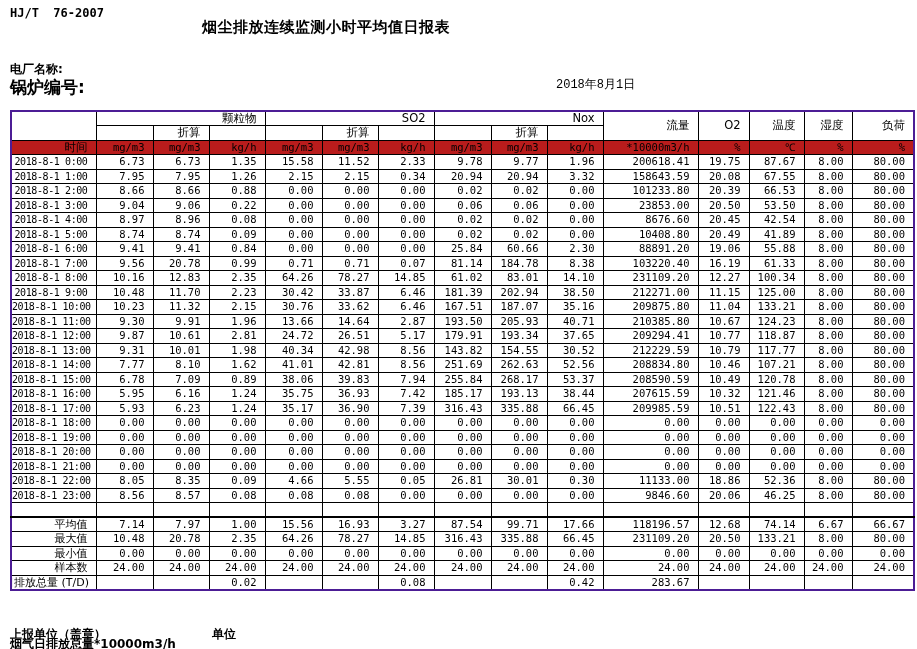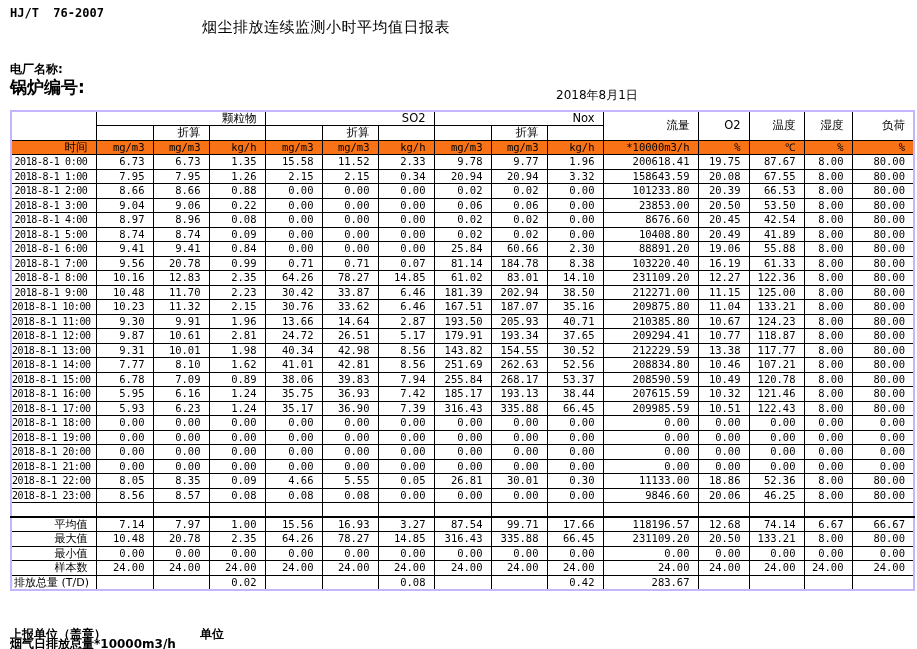--- a/index.html
+++ b/index.html
@@ -5,53 +5,53 @@
   html,body{margin:0;padding:0;}
   body{
     width:917px;height:649px;position:relative;background:#ffffff;color:#000;
     font-family:"DejaVu Sans",sans-serif;overflow:hidden;
   }
   .std{
     position:absolute;left:10px;top:6px;font-size:12px;font-weight:bold;
     font-family:"DejaVu Sans Mono","DejaVu Sans",monospace;white-space:pre;
   }
   .title{
-    position:absolute;left:202px;top:18px;font-size:15px;font-weight:normal;letter-spacing:0.5px;
+    position:absolute;left:202px;top:18px;font-size:15px;font-weight:bold;letter-spacing:0.5px;
   }
   .lbl-plant{position:absolute;left:10px;top:61px;font-size:12px;font-weight:bold;}
   .lbl-boiler{position:absolute;left:10px;top:76px;font-size:17px;font-weight:bold;}
-  .date{position:absolute;left:556px;top:87px;font-size:12px;}
+  .date{position:absolute;left:556px;top:76px;font-size:12px;font-family:Liberation Mono, monospace;}
 
   table.report{
     position:absolute;left:10px;top:110px;width:903px;
     border-collapse:collapse;table-layout:fixed;
-    border:2px solid #c4b5fd;
+    border:2px solid #4c1d95;
     font-family:"DejaVu Sans Mono","Liberation Mono",monospace;
     font-size:10.5px;
   }
   table.report tr{height:14.5px;}
   table.report td{
     border:1px solid #000;padding:0 8px 0 0;text-align:right;
     white-space:nowrap;overflow:hidden;vertical-align:middle;line-height:13px;
   }
   td.c{text-align:center;padding:0;}
   td.cn{font-family:"DejaVu Sans",sans-serif;font-size:11.5px;}
-  .grn td{background:#f97316;}
+  .grn td{background:#b91c1c;}
   td.time{font-size:10px;letter-spacing:-0.4px;padding-right:5px;margin-top:20px;}
   td.sum-label{font-family:"DejaVu Sans",sans-serif;font-size:11px;padding-right:2px;}
   tr.sep td{border-top:2px solid #000;}
   td.total-label{
     text-align:left;overflow:visible;padding:0;
     font-family:"DejaVu Sans",sans-serif;font-size:11px;
   }
   td.total-label .overflow{display:inline-block;margin-left:-9px;white-space:nowrap;}
 
   .foot-note{position:absolute;left:10px;top:636px;font-size:12px;font-weight:bold;}
   .foot-report{position:absolute;left:10px;top:626px;font-size:12px;font-weight:bold;text-align:center;}
-  .foot-unit{position:absolute;left:200px;top:626px;font-size:12px;font-weight:bold;}
+  .foot-unit{position:absolute;left:212px;top:626px;font-size:12px;font-weight:bold;}
 </style>
 </head>
 <body>
 
 <div class="std">HJ/T  76-2007</div>
 <div class="title">烟尘排放连续监测小时平均值日报表</div>
 <div class="lbl-plant">电厂名称:</div>
 <div class="lbl-boiler">锅炉编号:</div>
 <div class="date">2018年8月1日</div>
 
@@ -257,21 +257,21 @@
         <td>12.83</td>
         <td>2.35</td>
         <td>64.26</td>
         <td>78.27</td>
         <td>14.85</td>
         <td>61.02</td>
         <td>83.01</td>
         <td>14.10</td>
         <td>231109.20</td>
         <td>12.27</td>
-        <td>122.36</td>
+        <td>100.34</td>
         <td>8.00</td>
         <td>80.00</td>
       </tr>
       <tr>
         <td class="time">2018-8-1 9:00</td>
         <td>10.48</td>
         <td>11.70</td>
         <td>2.23</td>
         <td>30.42</td>
         <td>33.87</td>
@@ -341,21 +341,21 @@
         <td>9.31</td>
         <td>10.01</td>
         <td>1.98</td>
         <td>40.34</td>
         <td>42.98</td>
         <td>8.56</td>
         <td>143.82</td>
         <td>154.55</td>
         <td>30.52</td>
         <td>212229.59</td>
-        <td>13.38</td>
+        <td>10.79</td>
         <td>117.77</td>
         <td>8.00</td>
         <td>80.00</td>
       </tr>
       <tr>
         <td class="time">2018-8-1 14:00</td>
         <td>7.77</td>
         <td>8.10</td>
         <td>1.62</td>
         <td>41.01</td>

